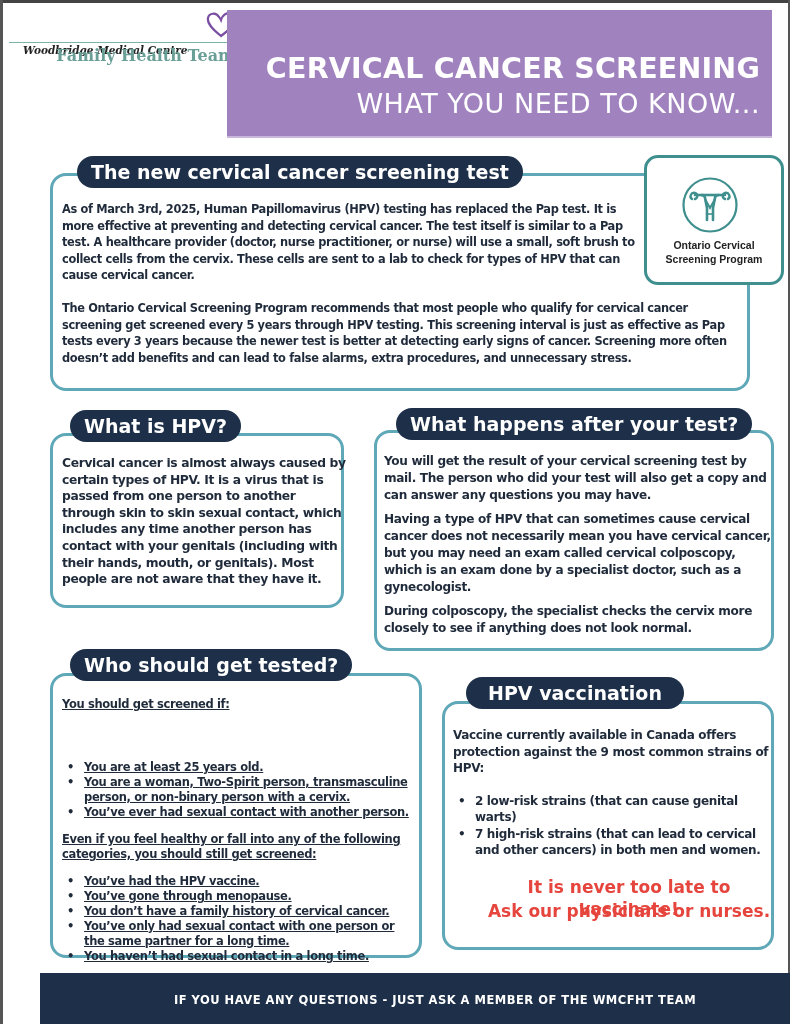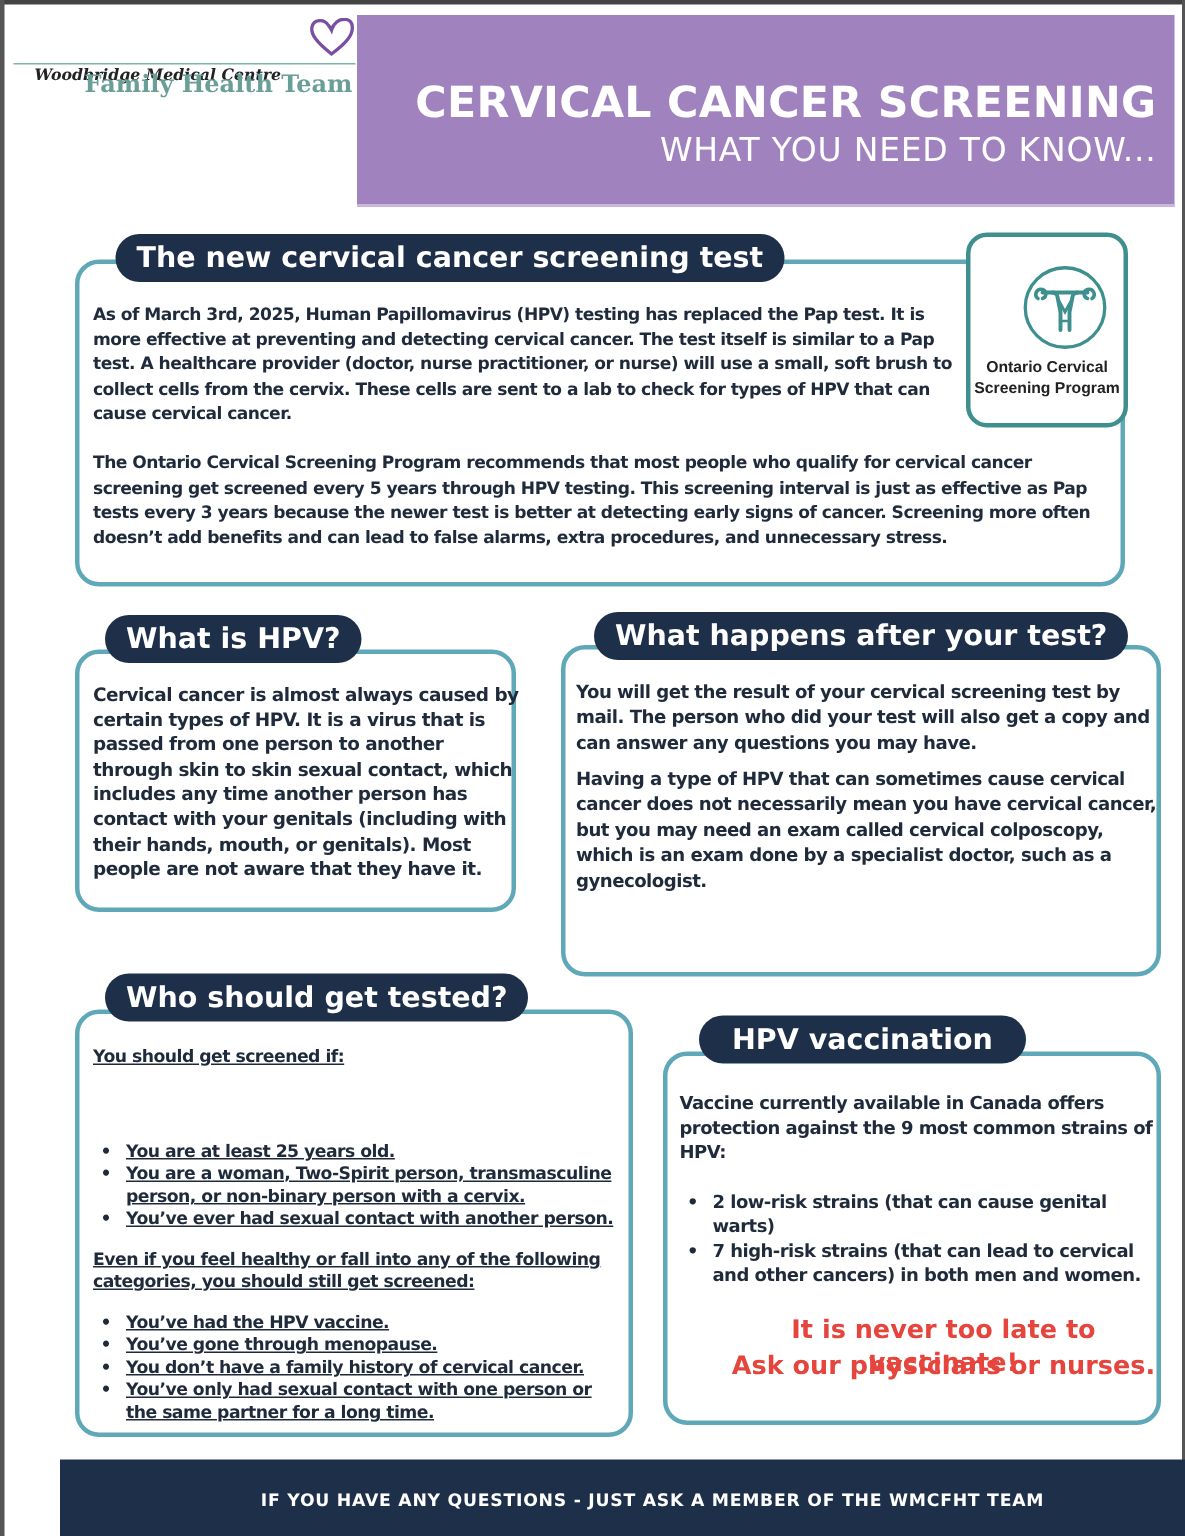--- a/index.html
+++ b/index.html
@@ -10,41 +10,41 @@
   .frame-top { position: absolute; left: 0; top: 0; width: 790px; height: 3px; background: #444; }
 
   
   .logo { position: absolute; left: 7px; top: 10px; width: 232px; height: 55px; background: #fff; }
   .logo-name { position: absolute; left: 16px; top: 18px; font-family: "DejaVu Serif", serif; font-style: italic; font-weight: bold; font-size: 10.5px; color: #222; letter-spacing: 0; margin-top: 16px; }
   .logo-rule { position: absolute; left: 2px; right: 2px; top: 32px; height: 1px; background: #7ab3a8; }
   .logo-team { position: absolute; right: 4px; top: 36px; font-family: "DejaVu Serif", serif; font-weight: bold; font-size: 16px; color: #6a9f97; }
   .logo-heart { position: absolute; right: 2px; top: 2px; width: 32px; height: 26px; }
 
   
-  .header { position: absolute; left: 238px; top: 10px; width: 545px; height: 128px; background: #a083be; border-bottom: 2px solid #c9b7dc; }
+  .header { position: absolute; left: 227px; top: 10px; width: 545px; height: 128px; background: #a083be; border-bottom: 2px solid #c9b7dc; }
   .header-title { position: absolute; right: 12px; top: 42px; font-family: "DejaVu Sans", sans-serif; font-weight: bold; font-size: 28.5px; color: #fff; letter-spacing: 0.2px; white-space: nowrap; }
-  .header-sub { position: absolute; right: 12px; top: 78px; font-family: "DejaVu Sans", sans-serif; font-weight: normal; font-size: 22px; color: #fff; letter-spacing: 0.5px; white-space: nowrap; }
+  .header-sub { position: absolute; right: 12px; top: 78px; font-family: "DejaVu Sans", sans-serif; font-weight: normal; font-size: 27px; color: #fff; letter-spacing: 0.5px; white-space: nowrap; }
 
   
   .box { position: absolute; border: 3px solid #5fa8b8; border-radius: 16px; background: #fff; }
   .pill { position: absolute; background: #1e3049; color: #fff; font-weight: bold; border-radius: 16px; height: 32px; line-height: 32px; padding: 0 14px; font-size: 19px; white-space: nowrap; }
   .txt { position: absolute; font-family: "DejaVu Sans", sans-serif; font-weight: bold; font-size: 11.4px; line-height: 16.6px; color: #1f2a3a; letter-spacing: -0.35px; }
   .txt p { margin: 0 0 10px 0; }
   .txt ul { margin: 0; padding-left: 18px; list-style: none; }
   .txt li { position: relative; padding-left: 4px; }
   .txt li::before { content: "•"; position: absolute; left: -13px; top: 0; }
 
   
   #box-new { left: 50px; top: 173px; width: 700px; height: 218px; }
   #pill-new { left: 77px; top: 156px; }
   #txt-new { left: 62px; top: 201px; width: 580px; }
   #txt-new-2 { left: 62px; top: 300px; width: 680px; }
 
   
-  .ocsp { position: absolute; left: 644px; top: 155px; width: 108px; height: 130px; border: 3px solid #3f8f8f; border-radius: 14px; background: #fff; text-decoration: underline; }
+  .ocsp { position: absolute; left: 644px; top: 155px; width: 140px; height: 130px; border: 3px solid #3f8f8f; border-radius: 14px; background: #fff; text-decoration: underline; }
   .ocsp-icon { position: absolute; left: 34px; top: 18px; width: 58px; height: 58px; }
   .ocsp-label { position: absolute; left: 0; right: 0; top: 80px; text-align: center; font-family: "Liberation Sans", sans-serif; font-weight: bold; font-size: 10.5px; line-height: 14px; color: #222; }
 
   
   #box-hpv { left: 50px; top: 433px; width: 294px; height: 175px; }
   #pill-hpv { left: 70px; top: 410px; }
   #txt-hpv { left: 62px; top: 455px; width: 290px; font-size: 12.3px; line-height: 16.6px; }
 
   
   #box-after { left: 374px; top: 430px; width: 400px; height: 221px; }
@@ -117,37 +117,39 @@
 
 <div class="box" id="box-hpv"></div>
 <div class="pill" id="pill-hpv">What is HPV?</div>
 <div class="txt" id="txt-hpv">Cervical cancer is almost always caused by certain types of HPV. It is a virus that is passed from one person to another through skin to skin sexual contact, which includes any time another person has contact with your genitals (including with their hands, mouth, or genitals). Most people are not aware that they have it.</div>
 
 <div class="box" id="box-after"></div>
 <div class="pill" id="pill-after">What happens after your test?</div>
 <div class="txt" id="txt-after">
   <p>You will get the result of your cervical screening test by mail. The person who did your test will also get a copy and can answer any questions you may have.</p>
   <p>Having a type of HPV that can sometimes cause cervical cancer does not necessarily mean you have cervical cancer, but you may need an exam called cervical colposcopy, which is an exam done by a specialist doctor, such as a gynecologist.</p>
+  <p>During colposcopy, the specialist checks the cervix more closely to see if anything does not look normal.</p>
 </div>
 
 <div class="box" id="box-who"></div>
 <div class="pill" id="pill-who">Who should get tested?</div>
 <div class="txt" id="txt-who">
   <p style="margin-bottom:12px;">You should get screened if:</p>
   <ul style="margin-bottom:12px;margin-top:48px;">
     <li>You are at least 25 years old.</li>
     <li>You are a woman, Two-Spirit person, transmasculine person, or non-binary person with a cervix.</li>
     <li>You’ve ever had sexual contact with another person.</li>
   </ul>
   <p style="margin-bottom:12px;">Even if you feel healthy or fall into any of the following categories, you should still get screened:</p>
   <ul>
     <li>You’ve had the HPV vaccine.</li>
     <li>You’ve gone through menopause.</li>
     <li>You don’t have a family history of cervical cancer.</li>
     <li>You’ve only had sexual contact with one person or the same partner for a long time.</li>
+    <li>You haven’t had sexual contact in a long time.</li>
   </ul>
 </div>
 
 <div class="box" id="box-vac"></div>
 <div class="pill" id="pill-vac">HPV vaccination</div>
 <div class="txt" id="txt-vac">
   <p style="margin-bottom:16px;">Vaccine currently available in Canada offers protection against the 9 most common strains of HPV:</p>
   <ul>
     <li>2 low-risk strains (that can cause genital warts)</li>
     <li>7 high-risk strains (that can lead to cervical and other cancers) in both men and women.</li>

